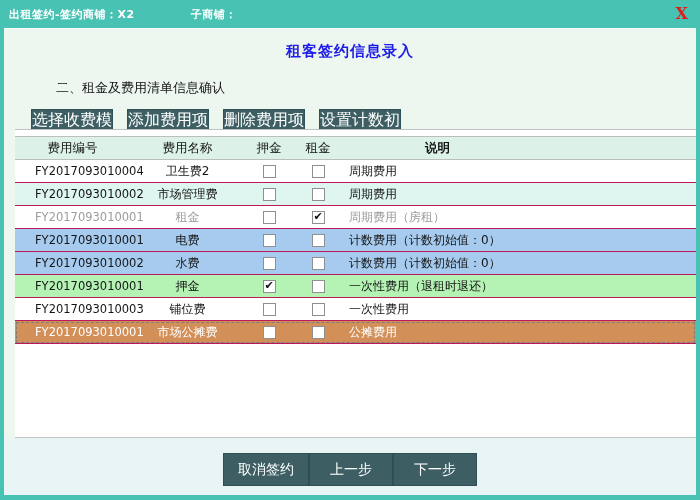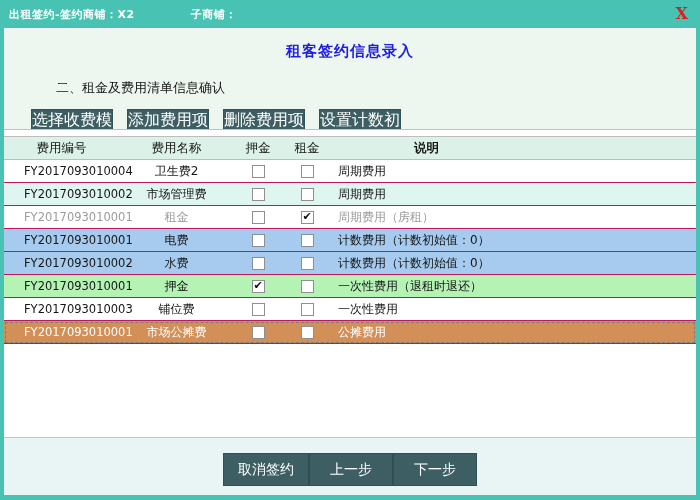--- a/index.html
+++ b/index.html
@@ -50,21 +50,21 @@
   .tbtn {
     width: 82px; height: 22px;
     background: #3D5F63; color: #ffffff;
     font-size: 16px; font-family: inherit;
     border: 1px solid #30535A; cursor: pointer;
     line-height: 20px; text-align: center;
   }
 
   
   .grid {
-    position: absolute; top: 100px; left: 0; right: 0; height: 309px;
+    position: absolute; top: 100px; left: 11px; right: 0; height: 309px;
     background: #ffffff;
     border-top: 1px solid #C2C2C2;
     border-bottom: 1px solid #C5C5C5;
     padding-top: 6px;
   }
   .grid-header {
     height: 24px;
     background: #DCF2E8;
     border-top: 1px solid #BDBDBD; border-bottom: 1px solid #BDBDBD;
     display: flex; align-items: center;

